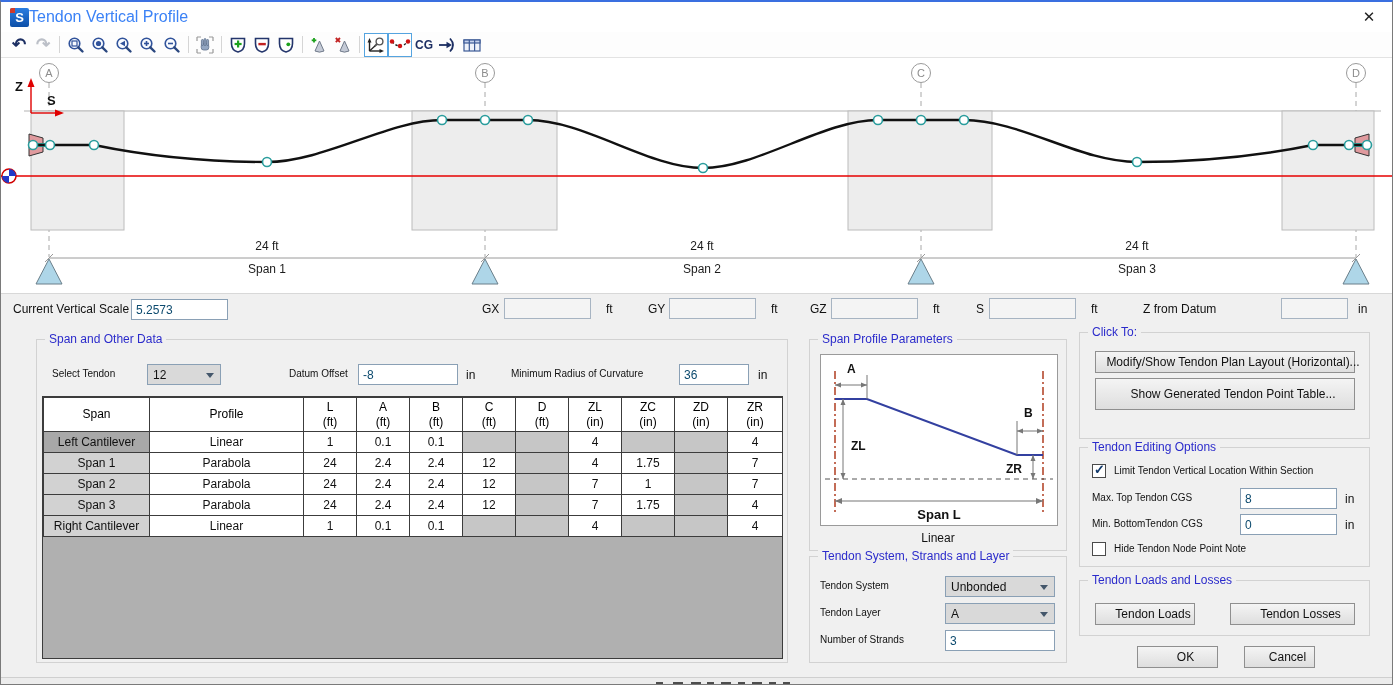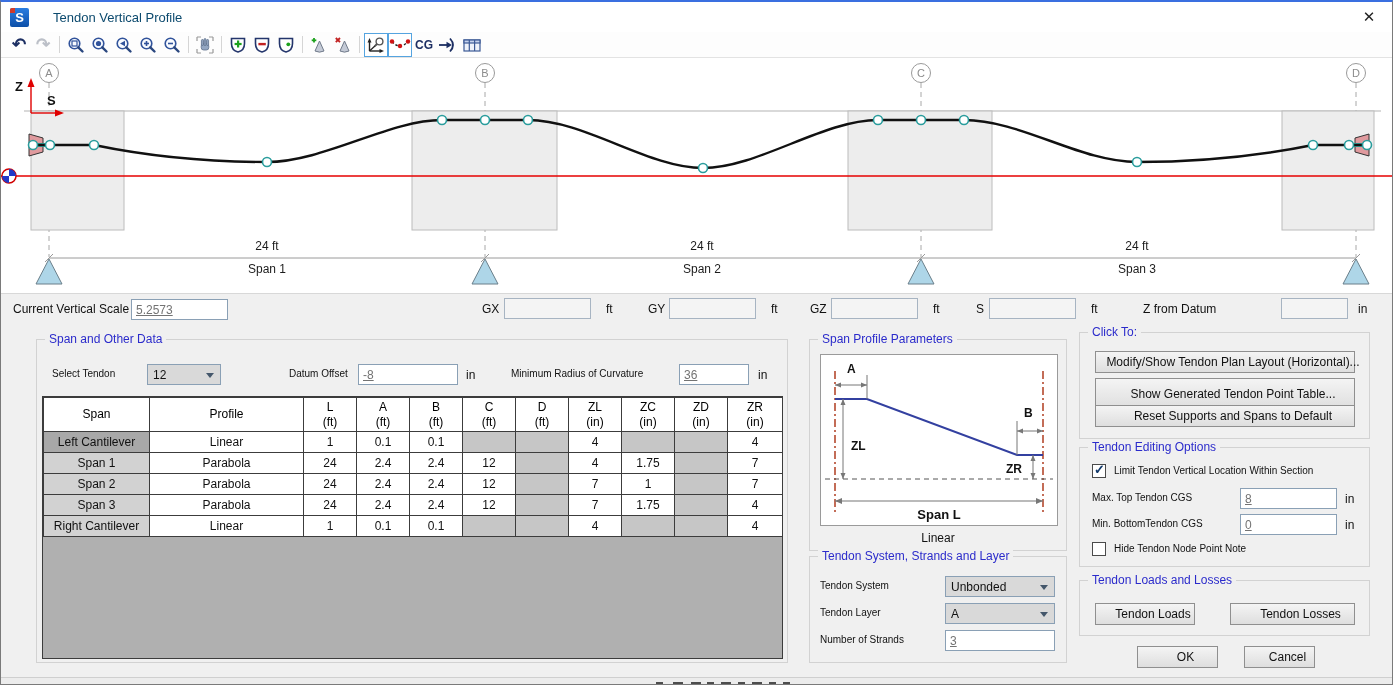--- a/index.html
+++ b/index.html
@@ -4,36 +4,36 @@
 <style>
   html,body{margin:0;padding:0;background:#dcdcdc;}
   *{box-sizing:border-box;font-family:"Liberation Sans",sans-serif;}
   .window{position:relative;width:1393px;height:685px;background:#f0f0f0;overflow:hidden;
           border:1px solid #7a7a7a;border-top:2px solid #3a6fe0;}
   
   .titlebar{position:absolute;left:0;top:0;width:100%;height:30px;background:#ffffff;display:flex;align-items:center;}
   .appicon{width:19px;height:19px;margin-left:9px;background:linear-gradient(#2a7de1,#0d4fa8);border-radius:2px;
            color:#fff;font-weight:bold;font-size:13px;display:flex;align-items:center;justify-content:center;position:relative;}
   .appicon::before{content:"";position:absolute;left:0;top:0;width:5px;height:5px;background:#d03a2b;border-radius:2px 0 0 0;}
-  .title{margin-left:24px;font-size:13px;color:#0c4a6e;}
+  .title{margin-left:0;font-size:16px;color:#3b82f6;}
   .closebtn{position:absolute;right:10px;top:4px;width:26px;height:22px;display:flex;align-items:center;justify-content:center;
             font-size:15px;color:#222;cursor:pointer;}
   
   .toolbar{position:absolute;left:0;top:30px;width:100%;height:26px;background:#fdfdfd;display:flex;align-items:center;padding-left:6px;border-bottom:1px solid #e3e3e3;}
   .tbtn{width:24px;height:24px;display:flex;align-items:center;justify-content:center;flex:0 0 auto;}
   .tbtn.sel{border:1px solid #55a4e0;background:#fff;}
   .tsep{width:1px;height:17px;background:#d5d5d5;margin:0 4px;flex:0 0 auto;}
   .uglyph{font-size:17px;font-weight:bold;line-height:1;}
   
   .canvas{position:absolute;left:0;top:56px;width:1393px;height:235px;background:#ffffff;}
   
   .statusrow{position:absolute;left:0;top:291px;width:100%;height:33px;background:#f0f0f0;border-top:1px solid #d8d8d8;}
   .slabel{position:absolute;top:8px;font-size:12px;color:#111;white-space:nowrap;}
   .sbox{position:absolute;top:4px;height:21px;border:1px solid #a7b4c2;background:#f4f4f4;font-size:12px;padding:2px 4px;color:#111;}
-  input.ctl{border:1px solid #8aa0b5;background:#fff;font-size:12px;padding:1px 4px;color:#737373;height:21px;text-decoration:underline;}
+  input.ctl{border:1px solid #8aa0b5;background:#fff;font-size:12px;padding:1px 4px;color:#0c4a6e;height:21px;}
   
   .group{position:absolute;border:1px solid #d2d2d2;background:#f0f0f0;}
   .glabel{position:absolute;top:-8px;left:8px;background:#f0f0f0;padding:0 4px;font-size:12px;color:#2b2bcb;white-space:nowrap;}
   .flabel{position:absolute;font-size:10px;color:#111;white-space:nowrap;}
   .unit{position:absolute;font-size:12px;color:#111;}
   
   .dd{position:absolute;height:21px;border:1px solid #8aa0b5;background:#d9d9d9;font-size:12px;color:#111;
       display:flex;align-items:center;padding-left:5px;}
   .dd::after{content:"";position:absolute;right:6px;top:8px;border-left:4px solid transparent;border-right:4px solid transparent;border-top:5px solid #44576b;}
   
@@ -511,21 +511,20 @@
         <span>A</span>
       </div>
     <span class="flabel" style="left:10px;top:77px">Number of Strands</span>
     <input class="ctl" style="position: absolute; left: 135px; top: 73px; width: 110px;" value="3">
   </div>
 
   <div class="group" style="left:1078px;top:330px;width:291px;height:107px">
     <span class="glabel">Click To:</span>
     <div class="btn" style="left:15px;top:18px;width:260px;height:22px">Modify/Show Tendon Plan Layout (Horizontal)...</div>
     <div class="btn" style="left:15px;top:45px;width:260px;height:32px">Show Generated Tendon Point Table...</div>
-    <div class="btn" style="left:15px;top:72px;width:260px;height:22px">Reset Supports and Spans to Default</div>
   </div>
 
   <div class="group" style="left:1078px;top:445px;width:291px;height:120px">
     <span class="glabel">Tendon Editing Options</span>
     <span class="checkbox checked" style="left:12px;top:16px"></span>
     <span class="flabel" style="left:34px;top:17px">Limit Tendon Vertical Location Within Section</span>
     <span class="flabel" style="left:12px;top:44px">Max. Top Tendon CGS</span>
     <input class="ctl" style="position: absolute; left: 160px; top: 40px; width: 97px;" value="8">
     <span class="unit" style="left:265px;top:44px">in</span>
     <span class="flabel" style="left:12px;top:70px">Min. BottomTendon CGS</span>

